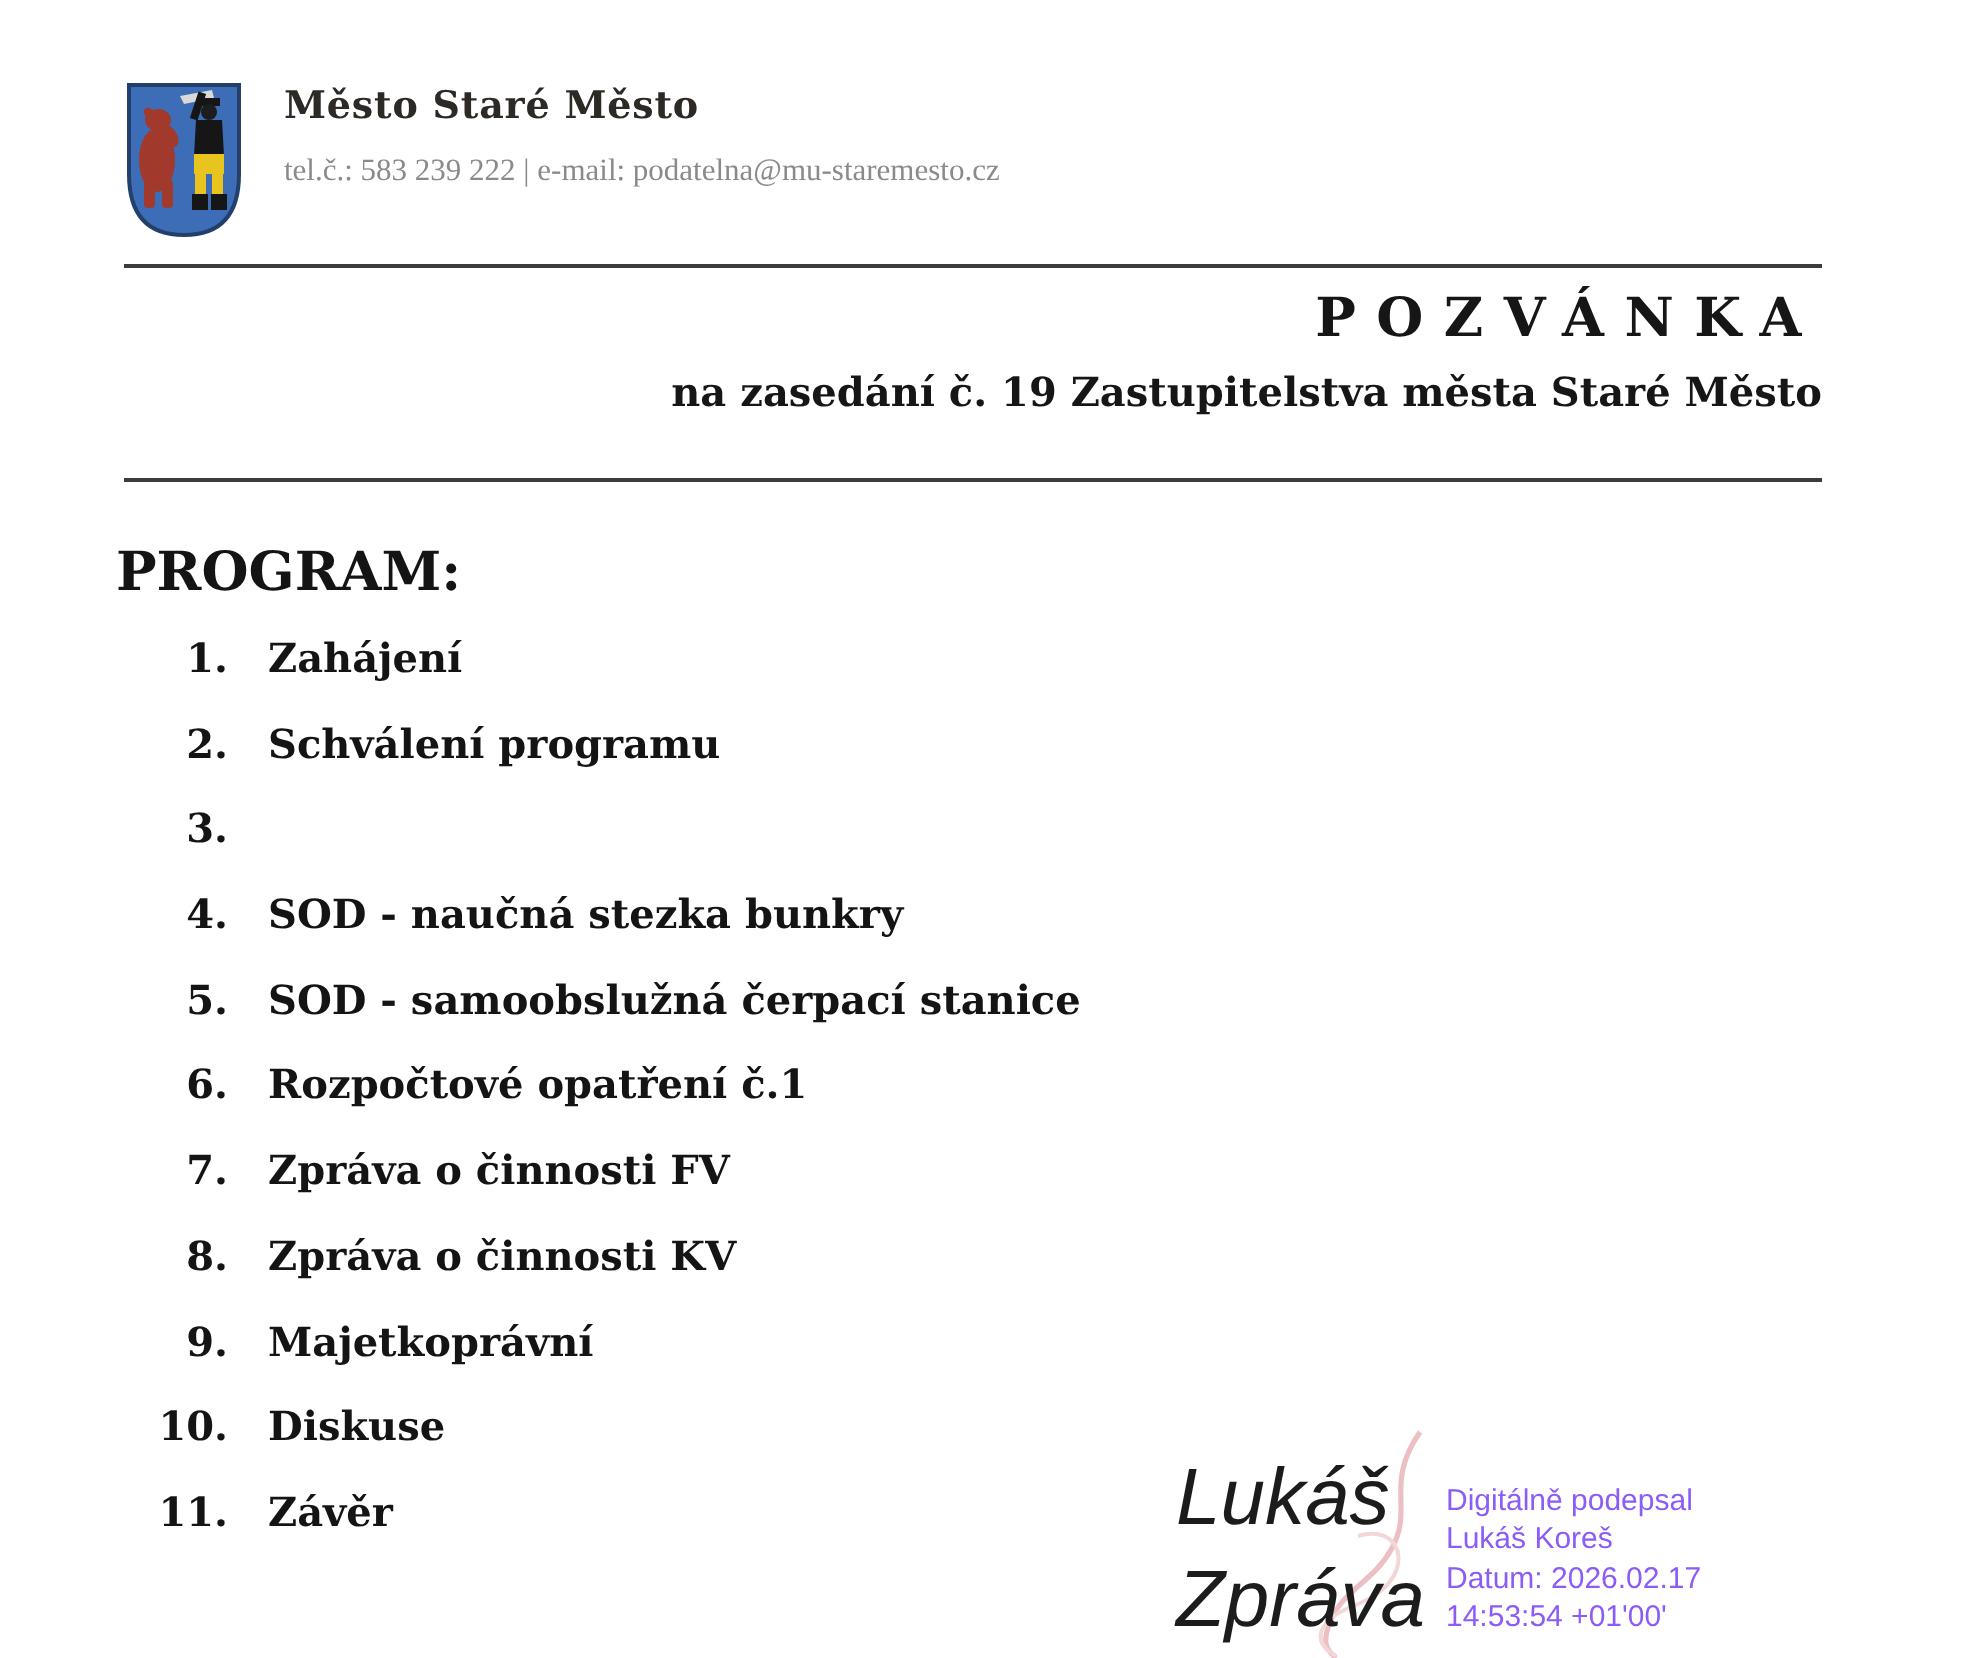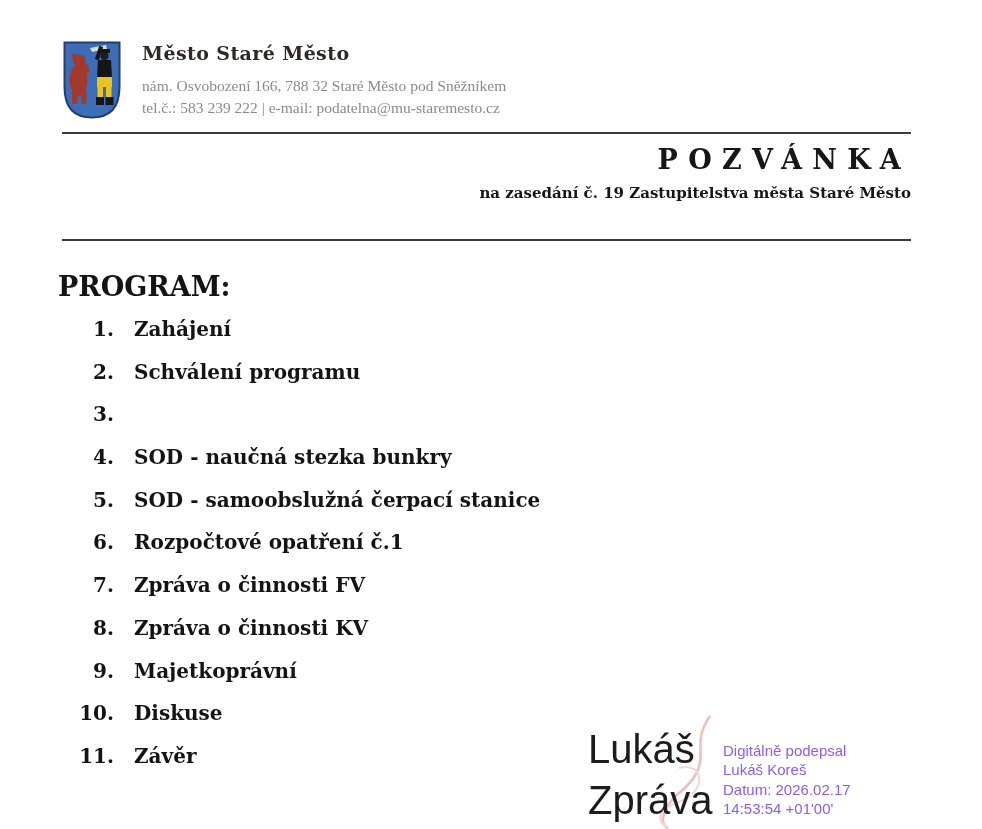--- a/index.html
+++ b/index.html
@@ -34,21 +34,21 @@
 
   
   .invitation{position:absolute;left:62px;top:138px;width:849px;text-align:right;}
   .inv-title{
     margin:6px 0 0 0;
     font-size:27px;font-weight:bold;color:#161616;
     letter-spacing:0.38em;text-indent:0.38em;
   }
   .inv-subtitle{
     margin:9px 0 0 0;
-    font-size:15px;font-weight:bold;color:#161616;
+    font-size:20px;font-weight:bold;color:#161616;
   }
   .inv-details{
     margin:7px 0 0 0;
     font-family:"Liberation Serif","DejaVu Serif",serif;
     font-size:17.5px;color:#161616;
   }
 
   
   .program-heading{
     position:absolute;left:58px;top:271px;
@@ -60,21 +60,21 @@
     height:42.7px;
     font-size:20px;font-weight:bold;color:#141414;line-height:26px;
   }
   .program-item .num{flex:0 0 52px;text-align:right;}
   .program-item .label{margin-left:20px;}
 
   
   .sig-name{
     position:absolute;left:588px;top:724px;z-index:2;
     font-family:"Liberation Sans","DejaVu Sans",sans-serif;
-    font-size:40px;line-height:51px;color:#1c1c1c;font-weight:400;
+    font-size:40px;line-height:51px;color:#1c1c1c;font-weight:400;font-style:italic;
   }
   .sig-flourish{position:absolute;left:648px;top:714px;z-index:1;}
   .sig-details{
     position:absolute;left:723px;top:741px;z-index:2;
     font-family:"Liberation Sans","DejaVu Sans",sans-serif;
     font-size:15px;line-height:19.4px;color:#8b5cf6;
   }
 </style>
 </head>
 <body>
@@ -104,21 +104,20 @@
         <rect x="35" y="37" width="15" height="10" fill="#e8c41f"></rect>
         <rect x="35.5" y="46" width="5.5" height="13" fill="#e8c41f"></rect>
         <rect x="44" y="46" width="5.5" height="13" fill="#e8c41f"></rect>
         <rect x="34" y="57" width="8" height="8" fill="#161616"></rect>
         <rect x="43.5" y="57" width="8" height="8" fill="#161616"></rect>
       </g>
     </svg>
     <div class="letterhead-text">
       <div class="muni-name">Město Staré Město</div>
       <div class="addr-block">
-        <div class="addr">nám. Osvobození 166, 788 32 Staré Město pod Sněžníkem</div>
         <div class="addr">tel.č.: 583 239 222 | e-mail: podatelna@mu-staremesto.cz</div>
       </div>
     </div>
   </header>
 
   <hr class="rule rule-top">
 
   <section class="invitation">
     <h1 class="inv-title">POZVÁNKA</h1>
     <h2 class="inv-subtitle">na zasedání č. 19 Zastupitelstva města Staré Město</h2>

